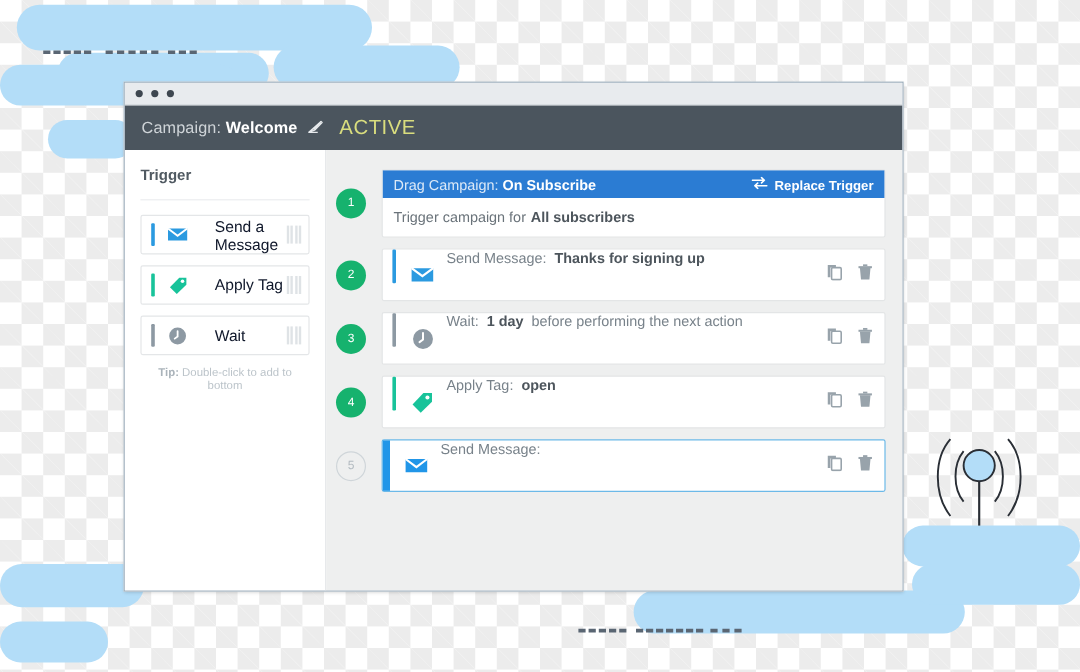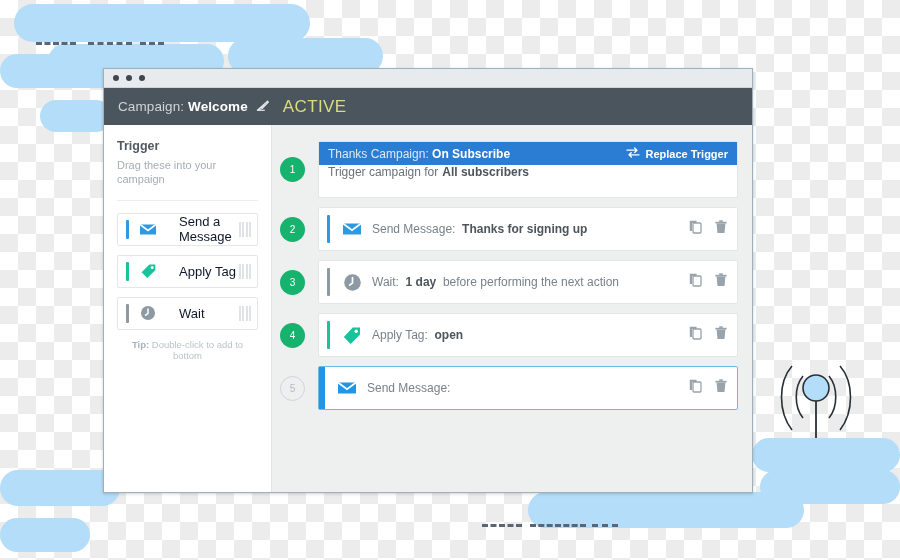--- a/index.html
+++ b/index.html
@@ -154,31 +154,31 @@
     display: flex;
     align-items: flex-end;
     gap: 5px;
     color: #ffffff;
     font-size: 11px;
     font-weight: bold;
   }
   .trigger-body {
     height: 32px;
     display: flex;
+    align-items: center;
     padding: 0 9px;
     font-size: 12px;
     color: #6a737a;
   }
   .trigger-body b { color: #4d555c; font-weight: bold; margin-left: 4px; }
 
   
   .step-card {
     height: 44px;
     display: flex;
-    align-items: center;
     padding-left: 8px;
     padding-right: 10px;
   }
   .step-card.selected { border: 1px solid #6cb9e8; }
   .step-bar { width: 3px; height: 28px; border-radius: 1px; flex: none; }
   .step-bar.thick { width: 6px; height: 100%; border-radius: 0; margin-left: -8px; }
   .step-icon { width: 22px; margin-left: 11px; display: flex; align-items: center; justify-content: center; flex: none; }
   .step-text { font-size: 12px; color: #78828a; margin-left: 9px; flex: 1; }
   .step-text b { color: #4d555c; font-weight: bold; }
   .row-actions { display: flex; gap: 13px; align-items: center; flex: none; }
@@ -234,21 +234,20 @@
         <line x1="2.4" y1="11.3" x2="9.8" y2="11.3" stroke="#e6e9ec" stroke-width="1.2"></line>
       </svg>
     </span>
     <span class="status-active">ACTIVE</span>
   </div>
 
   <div class="appbody">
 
     <div class="sidebar">
       <div class="sb-title">Trigger</div>
-      <div class="sb-sub">Drag these into your campaign</div>
       <div class="sb-rule"></div>
 
       <div class="action-card">
         <span class="accent-bar" style="background:#2b9ae0"></span>
         <span class="card-icon">
           <svg width="18" height="13" viewBox="0 0 18 13">
             <path d="M1 1.5 H17 V11.5 H1 Z" fill="#2b9ae0"></path>
             <path d="M1 1.5 L9 7.5 L17 1.5" fill="none" stroke="#ffffff" stroke-width="1.6"></path>
           </svg>
         </span>
@@ -299,21 +298,21 @@
         <b>Tip:</b><span> Double-click to add to bottom</span>
       </div>
     </div>
 
     <div class="canvas">
 
       <div class="row">
         <span class="badge">1</span>
         <div class="card">
           <div class="trigger-head">
-            <span>Thanks Campaign:</span>&nbsp;<b>On Subscribe</b>
+            <span>Drag Campaign:</span>&nbsp;<b>On Subscribe</b>
             <span class="replace-trigger">
               <span>
                 <svg width="14" height="11" viewBox="0 0 14 11">
                   <path d="M1 3.2 H11 M8.6 1 L11 3.2 L8.6 5.4" fill="none" stroke="#ffffff" stroke-width="1.3" stroke-linecap="round" stroke-linejoin="round"></path>
                   <path d="M13 7.8 H3 M5.4 5.6 L3 7.8 L5.4 10" fill="none" stroke="#ffffff" stroke-width="1.3" stroke-linecap="round" stroke-linejoin="round"></path>
                 </svg>
               </span>
               <span>Replace Trigger</span>
             </span>
           </div>

